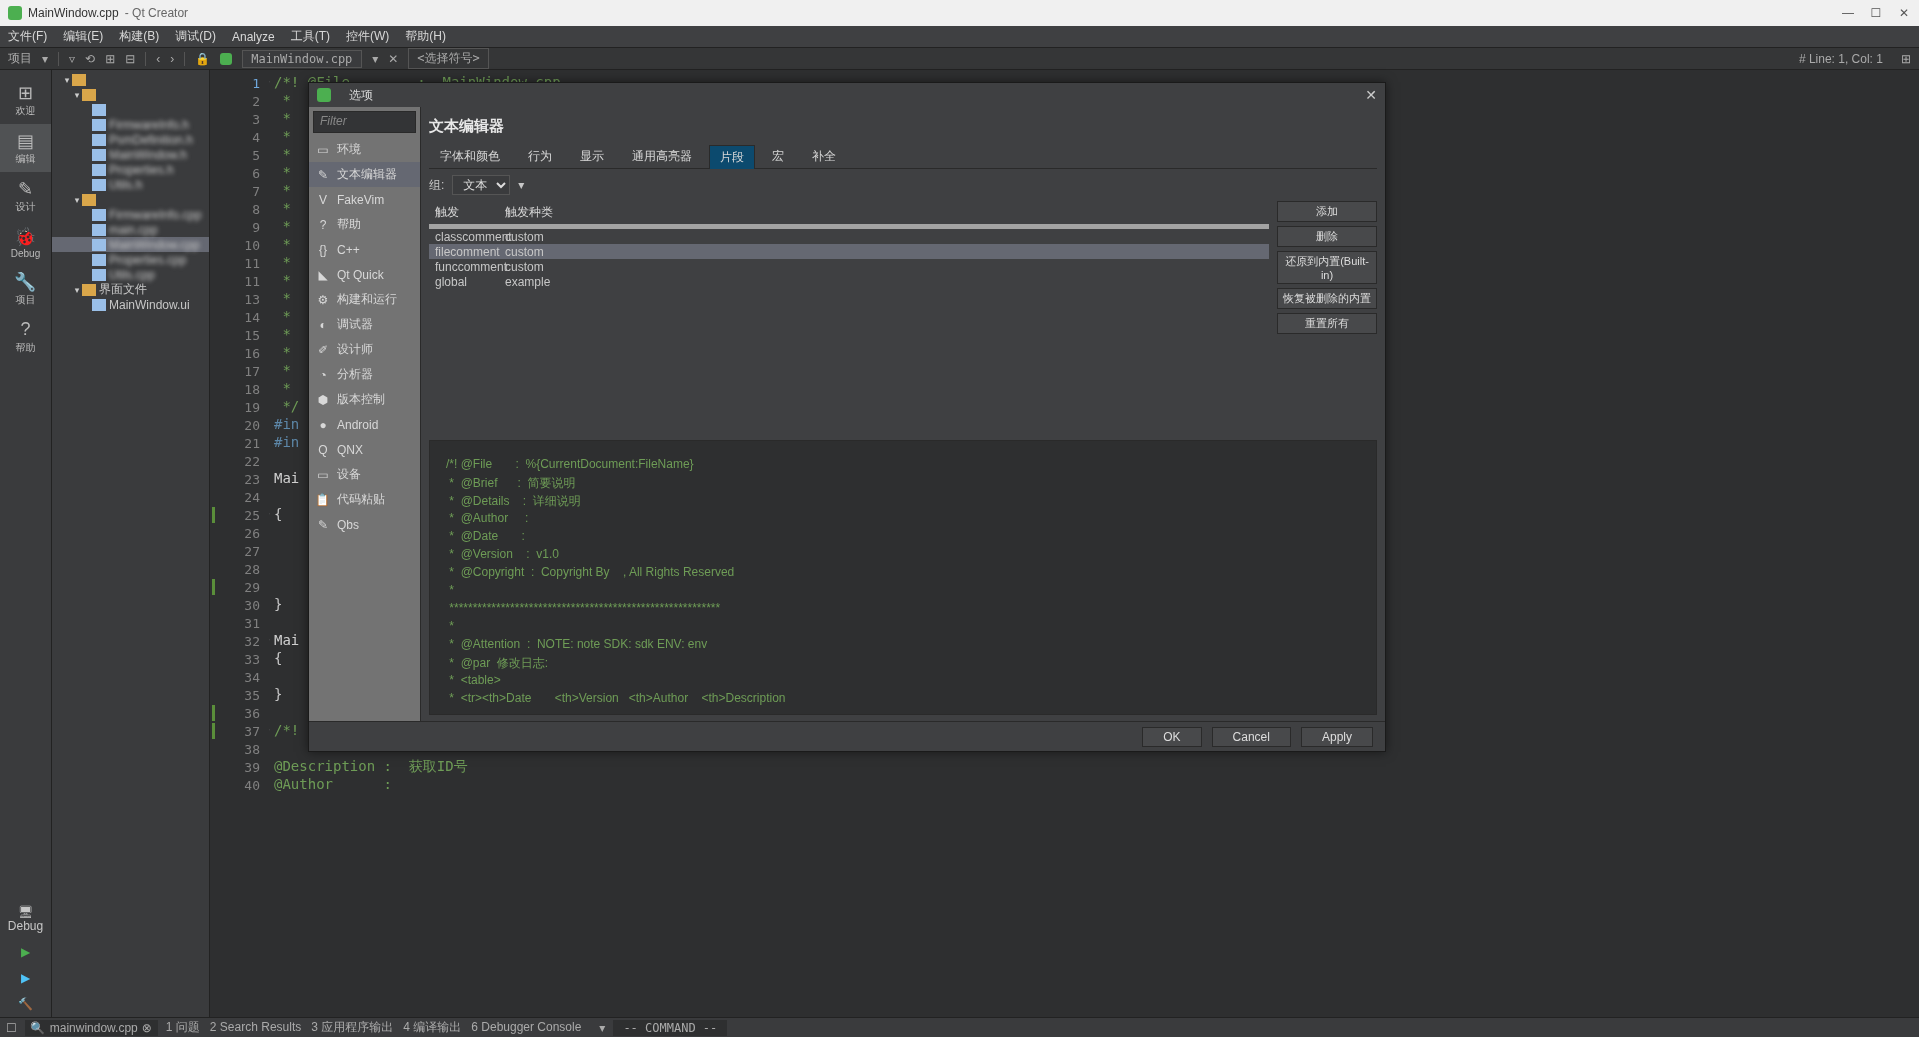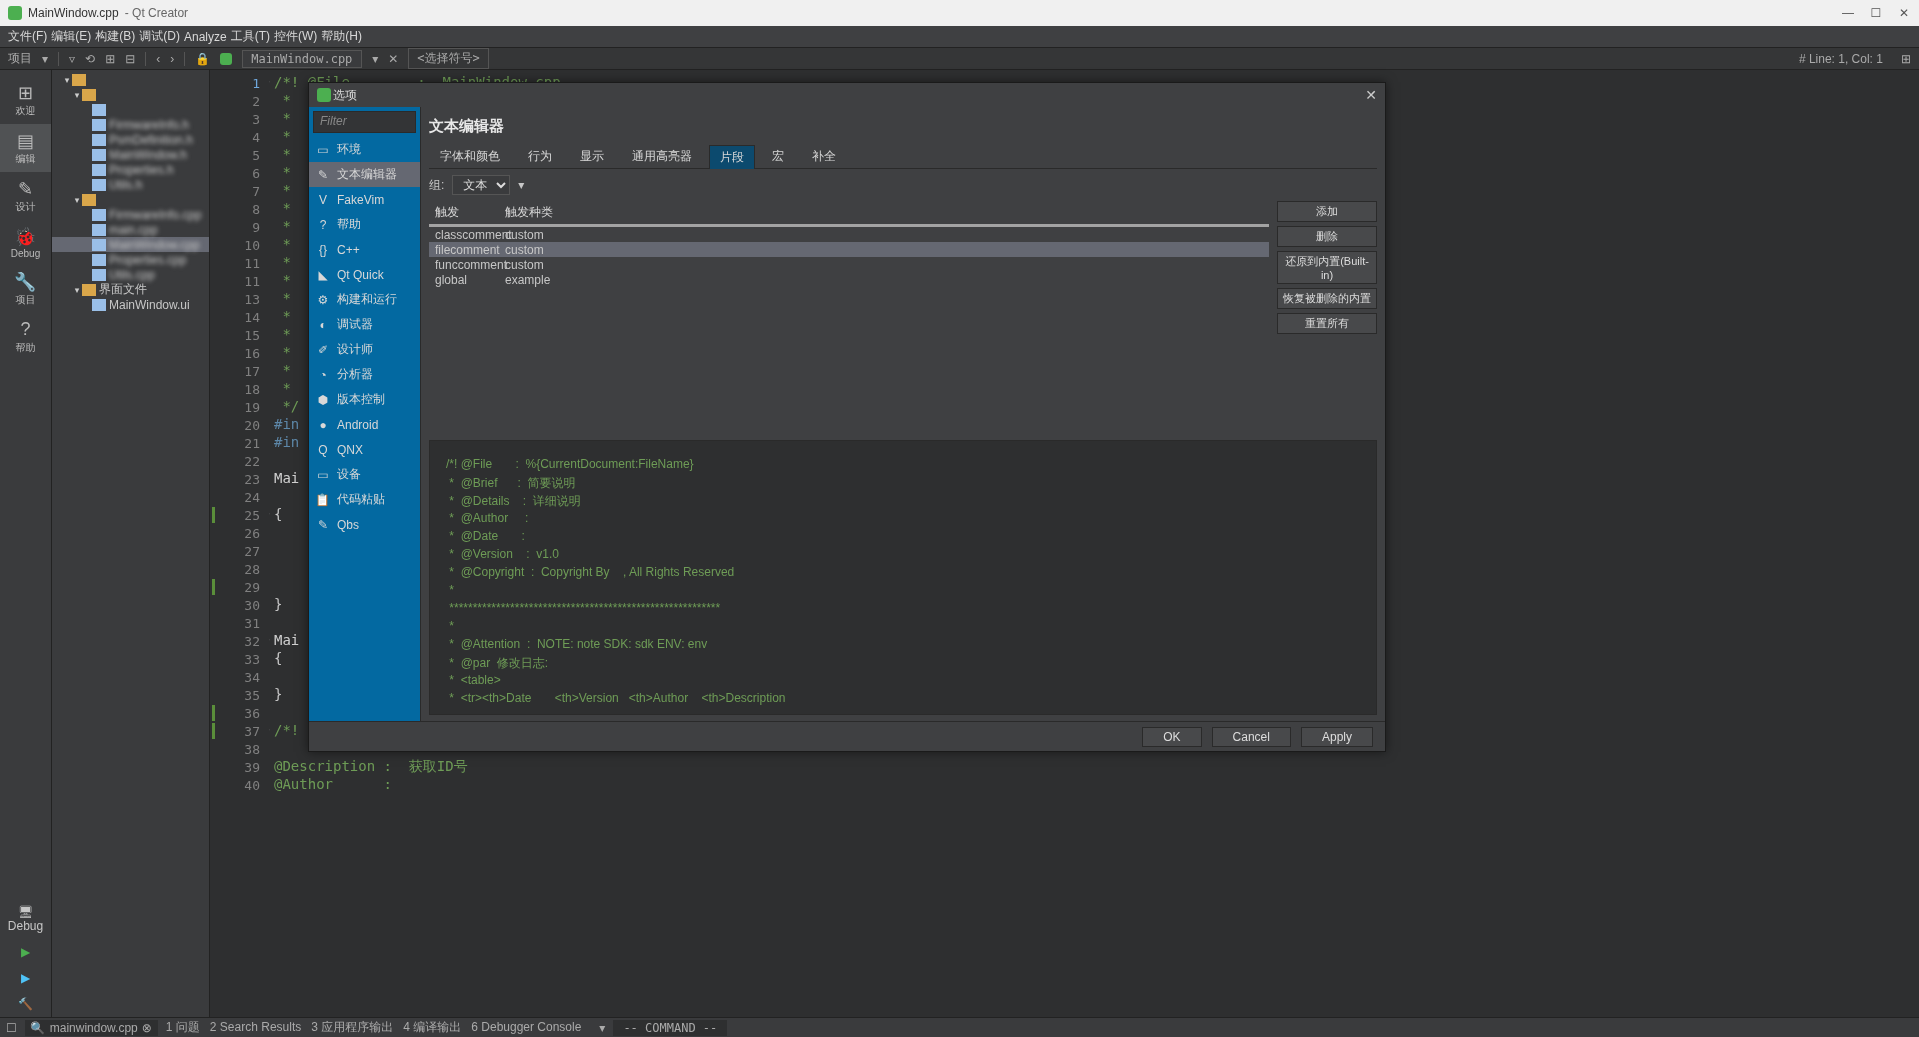--- a/index.html
+++ b/index.html
@@ -2,21 +2,21 @@
 <html><head>
 <meta charset="utf-8">
 <style>
 *{margin:0;padding:0;box-sizing:border-box;font-family:"Microsoft YaHei",sans-serif;font-size:12px;user-select:none}
 body{background:#2e2f30;color:#c7c7c7;width:1919px;height:1037px;overflow:hidden;position:relative}
 .titlebar{height:26px;background:#f0f0f0;color:#333;display:flex;align-items:center;padding:0 8px;justify-content:space-between}
 .titlebar .left{display:flex;align-items:center;gap:6px}
 .titlebar .wc{display:flex;gap:14px}
 .titlebar .wc span{width:14px;text-align:center;color:#555;cursor:pointer}
 .ico-green{width:14px;height:14px;background:#4caf50;border-radius:3px;display:inline-block}
-.menubar{height:22px;background:#3f4042;display:flex;align-items:center;padding:0 8px;gap:4px;color:#d8d8d8;border-bottom:1px solid #222}
+.menubar{height:22px;background:#3f4042;display:flex;align-items:center;padding:0 8px;gap:16px;color:#d8d8d8;border-bottom:1px solid #222}
 .menubar span{cursor:pointer}
 .toolbar{height:22px;background:#353637;display:flex;align-items:center;padding:0 8px;gap:10px;color:#aaa;border-bottom:1px solid #222}
 .toolbar .sep{width:1px;height:14px;background:#555}
 .toolbar .filetab{background:#3a3b3d;padding:1px 8px;border:1px solid #555;font-family:Consolas,monospace;min-width:120px}
 .toolbar .sel{border:1px solid #555;padding:1px 8px;font-family:Consolas,monospace}
 .toolbar .lc{margin-left:auto;font-family:Liberation Sans, sans-serif}
 .mainrow{display:flex;height:947px}
 .actbar{width:52px;background:#3a3b3d;display:flex;flex-direction:column;align-items:center;padding-top:6px;border-right:1px solid #222}
 .actbar .it{width:100%;display:flex;flex-direction:column;align-items:center;padding:6px 0;cursor:pointer;color:#bbb}
 .actbar .it.sel{background:#505254}
@@ -39,38 +39,38 @@
 .gutter .ln .gm{position:absolute;left:2px;width:3px;height:16px;background:#5a8e3a}
 .editor{flex:1;background:#2e2f30;padding-top:4px;overflow:hidden;position:relative}
 .editor .cl{height:18px;font-family:Consolas,monospace;font-size:14px;white-space:pre;color:#c7c7c7;padding-left:4px}
 .editor .cm{color:#6e9c56}
 .editor .pp{color:#5d87a8}
 .editor .id{color:#d0d0d0}
 
 
 .dialog{position:absolute;left:308px;top:82px;width:1078px;height:670px;background:#3f4042;border:1px solid #1a1a1a;box-shadow:0 0 10px rgba(0,0,0,.5);display:flex;flex-direction:column}
 .dlg-title{height:24px;background:#3f4042;display:flex;align-items:center;padding:0 8px;justify-content:space-between;color:#d8d8d8}
-.dlg-title .l{display:flex;align-items:center;gap:2px}
+.dlg-title .l{display:flex;align-items:center;gap:18px}
 .dlg-title .x{cursor:pointer;color:#ccc;font-size:14px}
 .dlg-body{flex:1;display:flex;overflow:hidden}
-.dlg-side{width:112px;background:#0369a1;border-right:1px solid #2a2a2a;display:flex;flex-direction:column}
+.dlg-side{width:112px;background:#737373;border-right:1px solid #2a2a2a;display:flex;flex-direction:column}
 .dlg-filter{height:22px;background:#333436;border:1px solid #2a2a2a;margin:4px;padding:2px 6px;color:#888;font-style:italic}
 .dlg-cat{display:flex;align-items:center;height:25px;padding:0 6px;gap:6px;cursor:pointer;color:#d8d8d8}
 .dlg-cat.sel{background:#656872}
 .dlg-cat .ci{width:16px;height:16px;display:inline-flex;align-items:center;justify-content:center;font-size:12px}
 .dlg-main{flex:1;display:flex;flex-direction:column;padding:6px 8px;overflow:hidden}
 .dlg-h{font-size:15px;font-weight:bold;color:#e8e8e8;padding:4px 0 8px}
 .dlg-tabs{display:flex;gap:6px;border-bottom:1px solid #2a2a2a;padding-bottom:0}
 .dlg-tabs .t{padding:3px 10px;cursor:pointer;color:#d8d8d8;border:1px solid transparent;border-bottom:none}
 .dlg-tabs .t.sel{border-color:#2a2a2a;background:#0c4a6e;position:relative;top:1px}
 .dlg-row1{display:flex;align-items:center;gap:8px;padding:6px 0}
 .dlg-row1 select{background:#3a3b3d;border:1px solid #555;color:#ddd;padding:1px 6px}
 .dlg-content{flex:1;display:flex;gap:8px;overflow:hidden}
 .dlg-list{flex:1;display:flex;flex-direction:column}
-.dlg-list .hdr{display:flex;background:#3f4042;border-bottom:3px solid #a3a3a3}
+.dlg-list .hdr{display:flex;background:#3f4042;border-bottom:5px solid #a3a3a3}
 .dlg-list .hdr div{padding:3px 6px;color:#d8d8d8}
 .dlg-list .row{display:flex;height:15px;align-items:center;cursor:pointer}
 .dlg-list .row.sel{background:#656872}
 .dlg-list .row div{padding:0 6px}
 .c1{width:70px}.c2{flex:1}
 .dlg-btns{width:100px;display:flex;flex-direction:column;gap:4px}
 .dlg-btns button{background:#48494b;border:1px solid #2a2a2a;color:#ddd;padding:2px 4px;cursor:pointer;font-size:11px}
 .dlg-snippet{height:275px;background:#2e2f30;border:1px solid #2a2a2a;margin-top:8px;padding:16px;font-family:Consolas,monospace;font-size:14px;color:#c7c7c7;overflow:auto;position:relative}
 .dlg-snippet .sl{white-space:pre;height:18px}
 .dlg-snippet .scm{color:#6e9c56}

